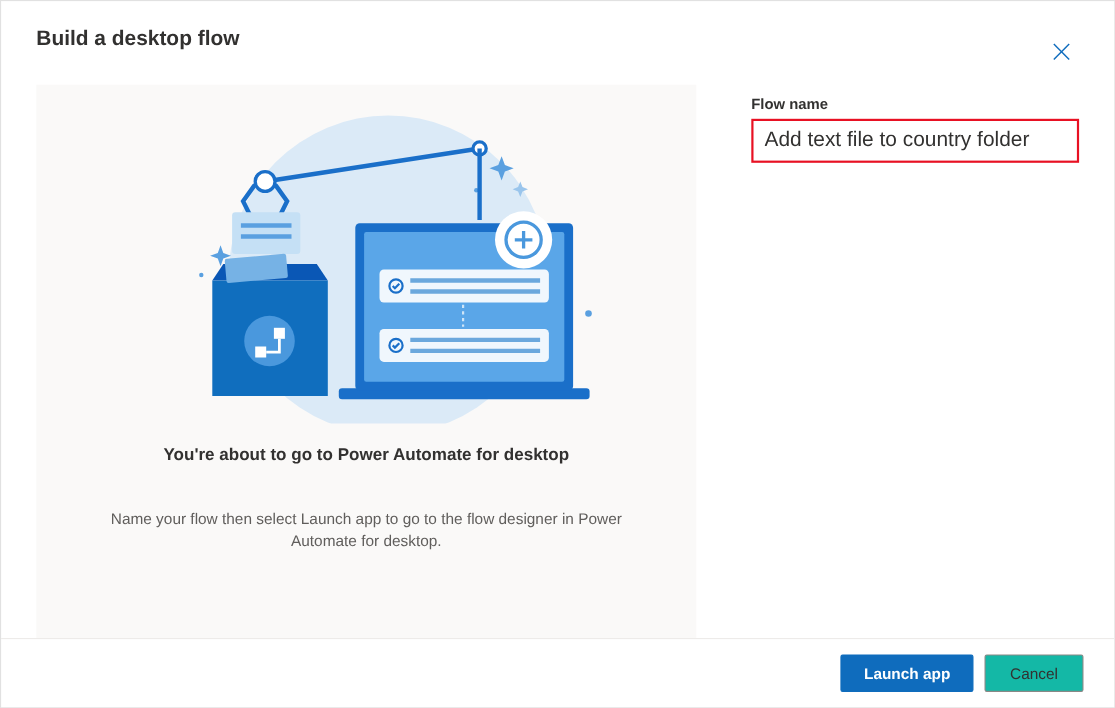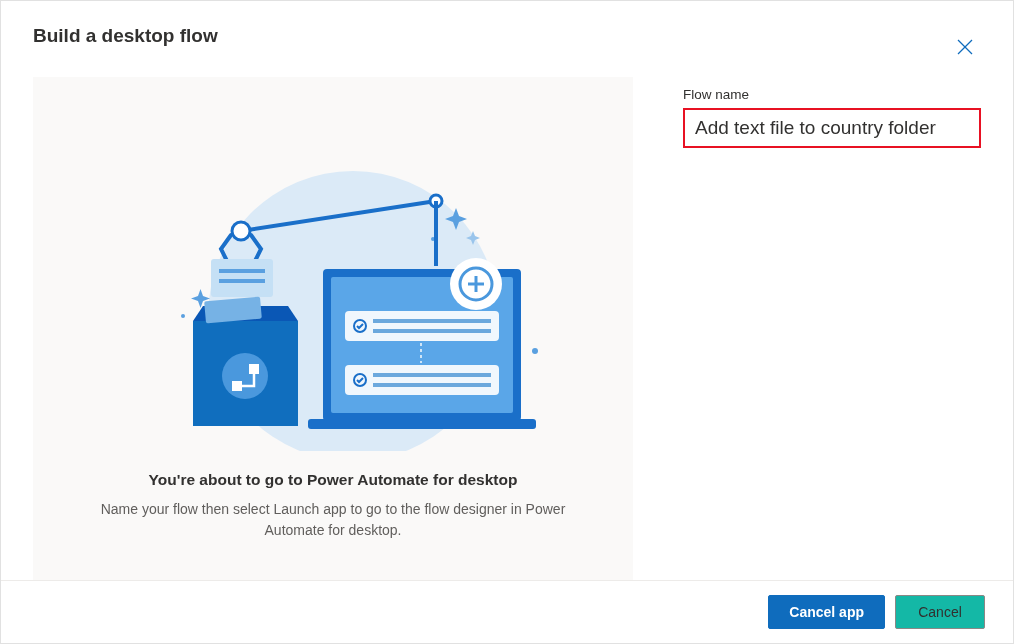--- a/index.html
+++ b/index.html
@@ -47,49 +47,49 @@
       gap: 50px;
     }
     .left-panel {
       width: 600px;
       background: #faf9f8;
       border-radius: 0;
       display: flex;
       flex-direction: column;
       align-items: center;
       padding: 18px 32px 40px 32px;
-      justify-content: flex-end;
     }
     .illustration {
       width: 420px;
       height: 290px;
       position: relative;
       margin-bottom: 20px;
     }
     .info-heading {
       font-size: 15.5px;
       font-weight: 600;
       color: #323130;
       text-align: center;
       margin-bottom: 10px;
     }
     .info-text {
       font-size: 14px;
       color: #605e5c;
       text-align: center;
       line-height: 1.45;
       max-width: 500px;
+      margin-top: 28px;
     }
     .right-panel {
       flex: 1;
       padding-top: 10px;
     }
     .field-label {
       font-size: 13.5px;
-      font-weight: 400;
+      font-weight: 700;
       color: #323130;
       margin-bottom: 6px;
       display: block;
     }
     .flow-input {
       width: 100%;
       max-width: 300px;
       border: 2px solid #e81123;
       padding: 7px 10px;
       font-size: 19px;
@@ -206,17 +206,17 @@
     </div>
 
     <div class="right-panel">
       <label class="field-label">Flow name</label>
       <input class="flow-input" type="text" value="Add text file to country folder" style="">
     </div>
 
   </div>
 
   <div class="footer">
-    <button class="btn btn-primary">Cancel app</button>
+    <button class="btn btn-primary">Launch app</button>
     <button class="btn btn-secondary">Cancel</button>
   </div>
 
 </div>
 
 </body></html>

